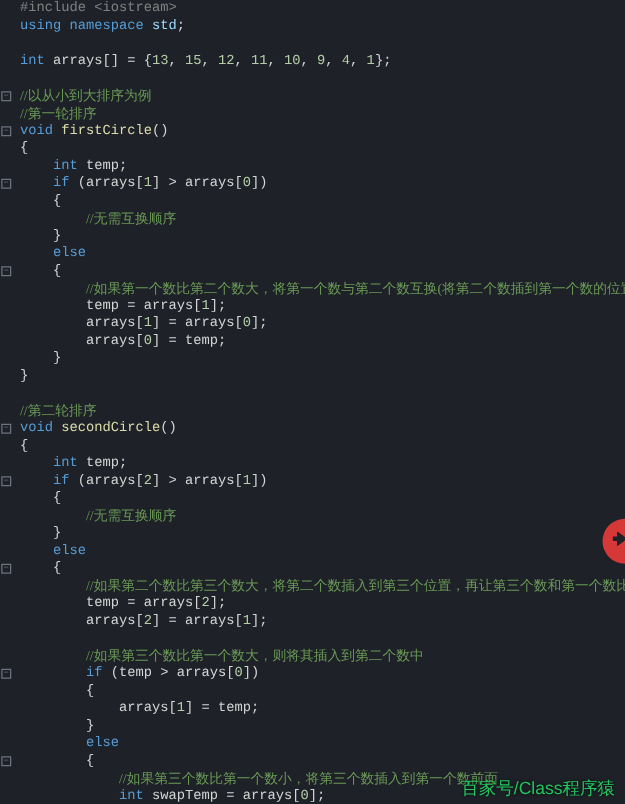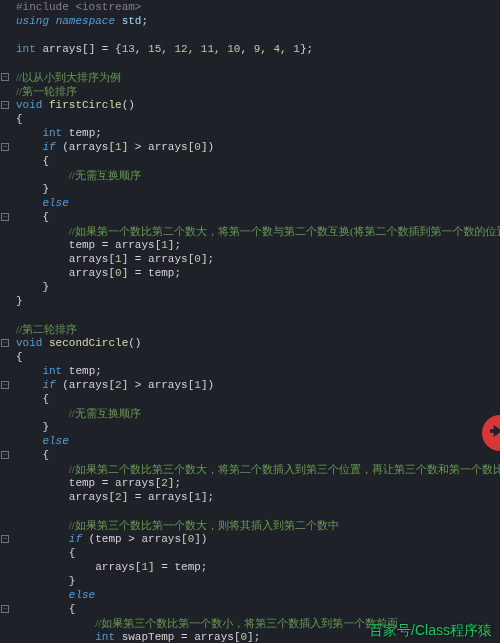--- a/index.html
+++ b/index.html
@@ -39,21 +39,21 @@
   text-align: center;
   color: #6b7280;
 }
 .code {
   flex: 1;
   padding-left: 2px;
   white-space: pre;
   color: #d4d4d4;
 }
 .line { height: 14px; }
-.kw { color: #569cd6; font-style: italic; }
+.kw { color: #569cd6; }
 .type { color: #569cd6; font-family: Liberation Mono, monospace; }
 .ns { color: #9cdcfe; margin-top: 21px; }
 .ident { color: #d4d4d4; }
 .num { color: #b5cea8; text-align: center; }
 .comment { color: #6a9955; font-family: Liberation Serif, serif; }
 .gray { color: #808080; margin-top: 28px; }
 .func { color: #dcdcaa; margin-top: 17px; }
 .watermark {
   position: absolute;
   bottom: 6px;

